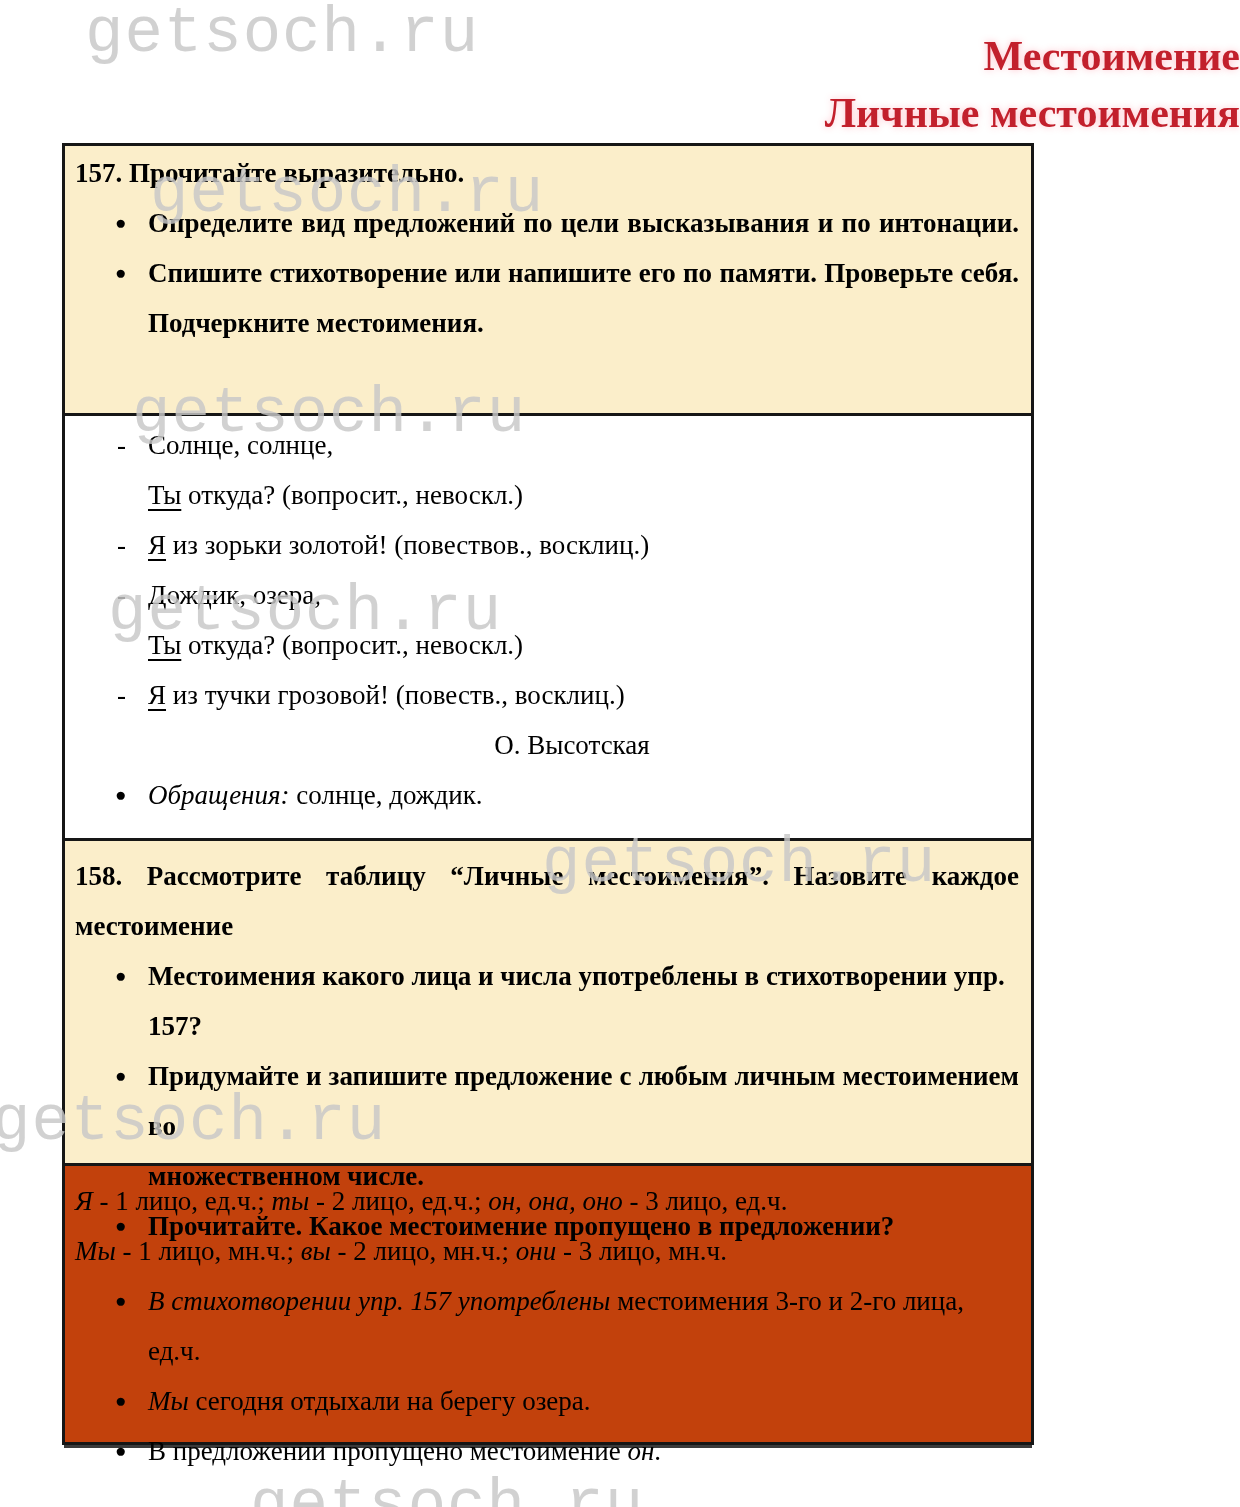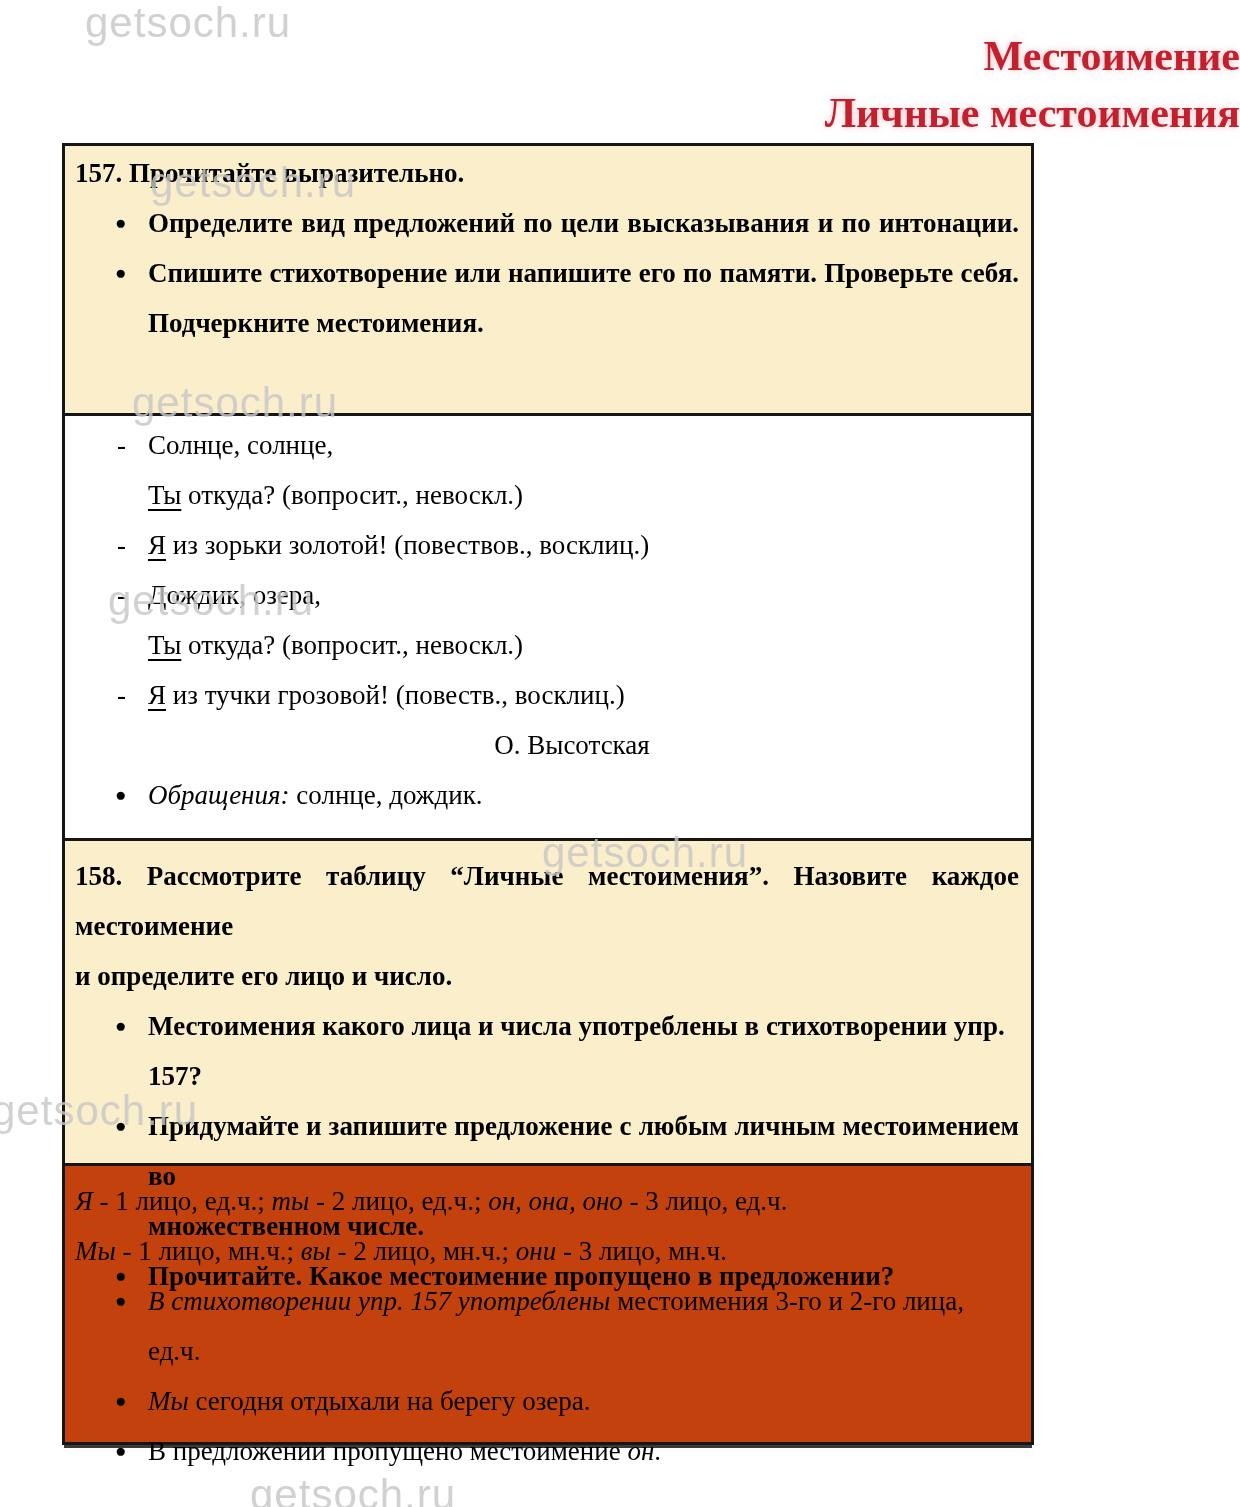--- a/index.html
+++ b/index.html
@@ -10,22 +10,22 @@
   }
   *{box-sizing:border-box;}
   html,body{margin:0;padding:0;}
   body{
     width:1240px;height:1507px;position:relative;overflow:hidden;
     background:#ffffff;color:#000;
     font-family:"Liberation Serif", serif;
   }
   .wm{
     position:absolute;
-    font-family:Liberation Sans, sans-serif;
-    font-size:42px;line-height:1;letter-spacing:1px;
+    font-family:Liberation Mono, monospace;
+    font-size:64px;line-height:1;letter-spacing:1px;
     color:var(--watermark-gray,#c8c8c8);
     opacity:.82;
     pointer-events:none;white-space:nowrap;
     z-index:5;
   }
   .page-header{
     position:absolute;top:28px;left:0;width:100%;
     text-align:right;z-index:2;
   }
   .page-title{
@@ -109,21 +109,20 @@
     </div>
     <div class="author-line">О. Высотская</div>
     <div class="bullet">
       <span class="bmark">●</span>
       <span class="it">Обращения:</span><span> солнце, дождик.</span>
     </div>
   </section>
 
   <section class="sec-cream sec-158-prompt">
     <div class="jline">158. Рассмотрите таблицу “Личные местоимения”. Назовите каждое местоимение</div>
-    <div>и определите его лицо и число.</div>
     <div class="bullet">
       <span class="bmark">●</span>
       <div>Местоимения какого лица и числа употреблены в стихотворении упр. 157?</div>
     </div>
     <div class="bullet">
       <span class="bmark">●</span>
       <div class="jline">Придумайте и запишите предложение с любым личным местоимением во</div>
       <div>множественном числе.</div>
     </div>
     <div class="bullet">

